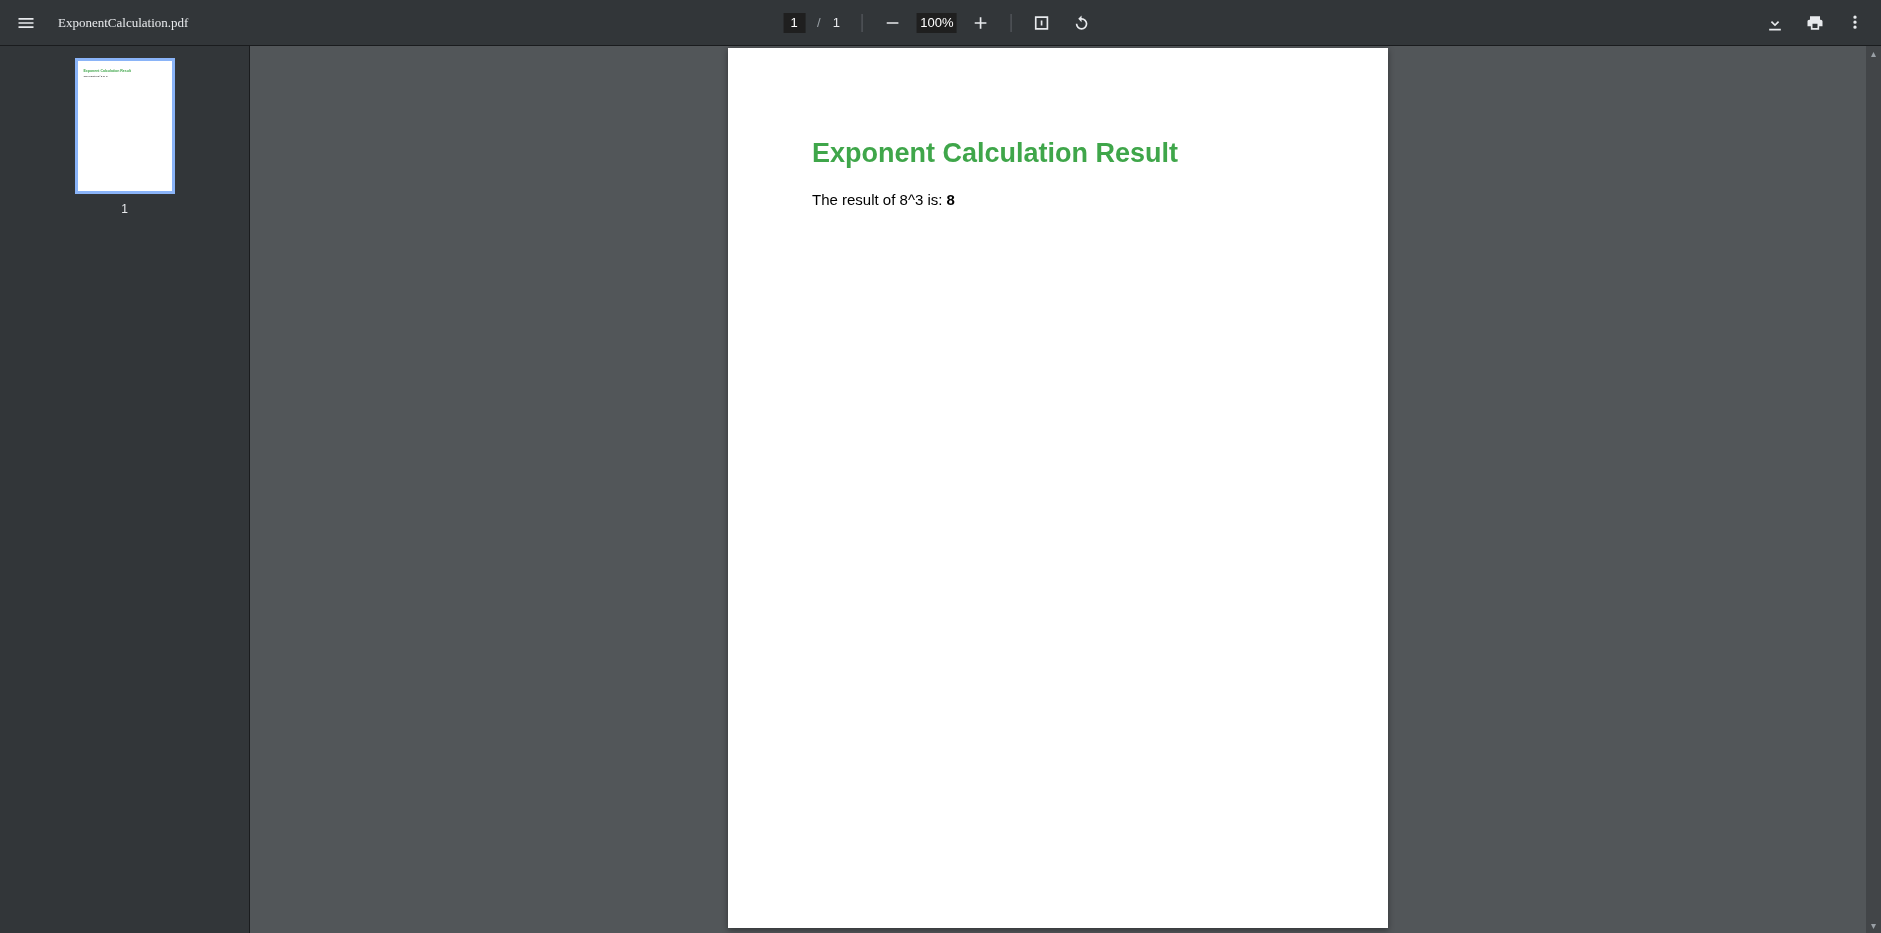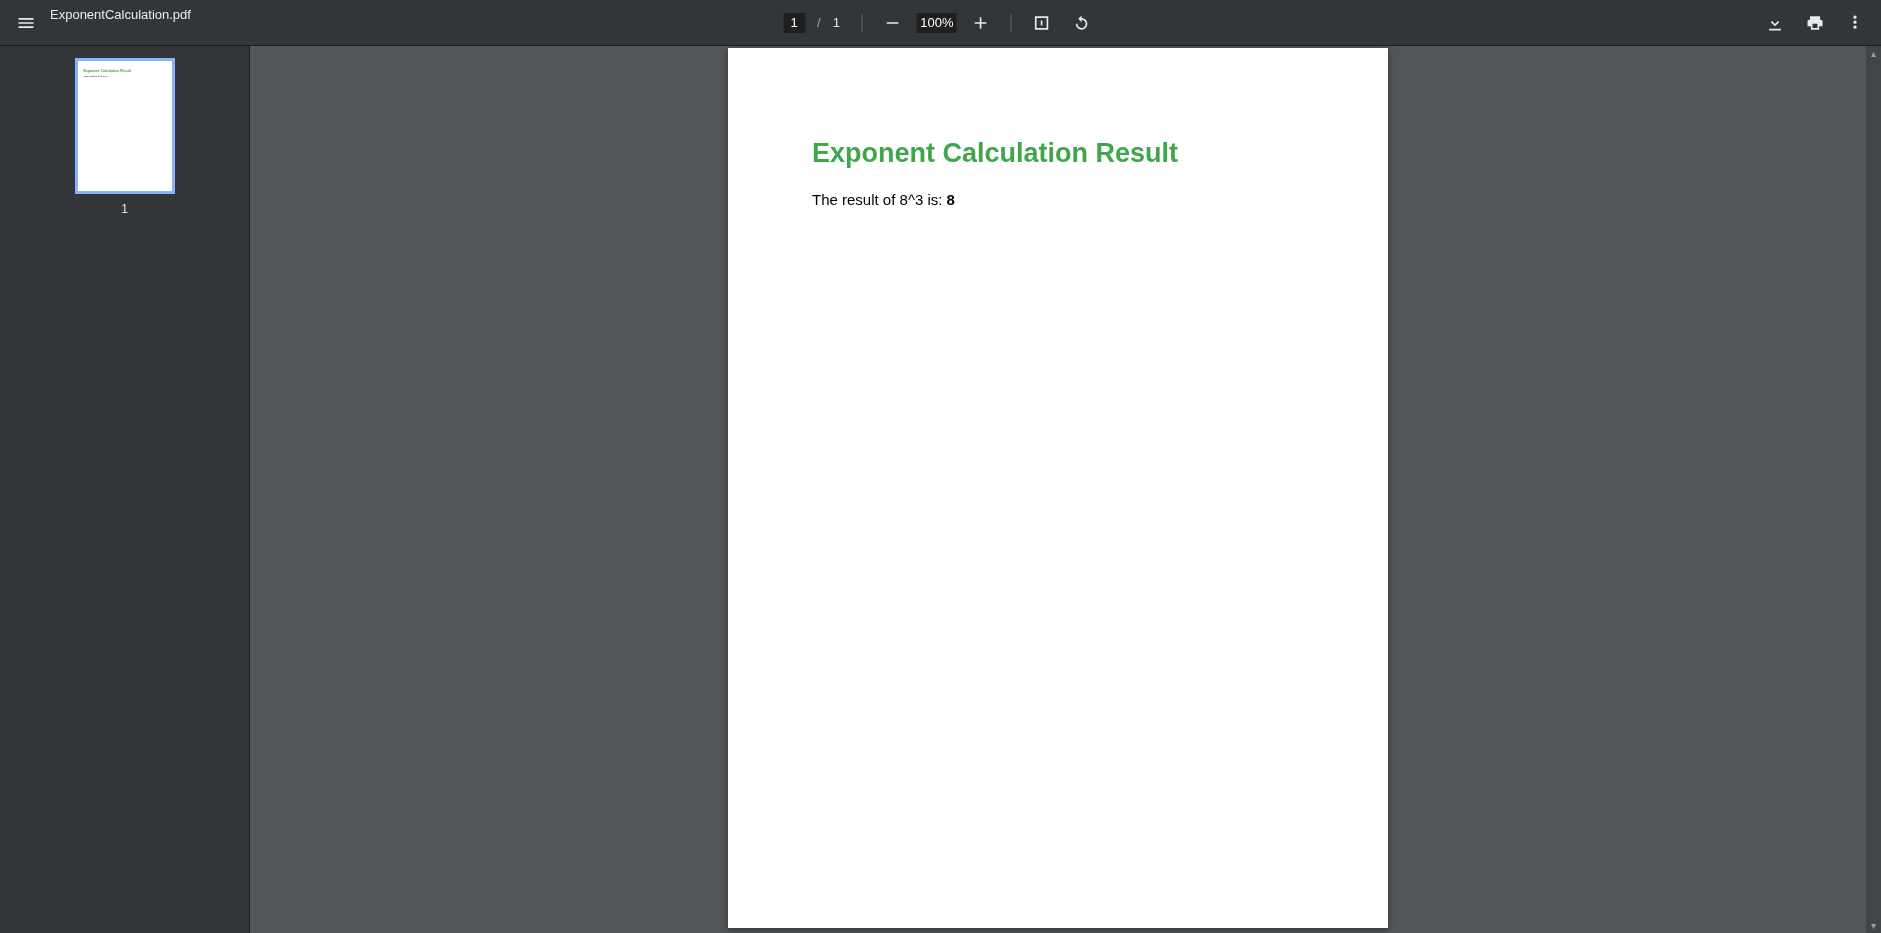--- a/index.html
+++ b/index.html
@@ -11,21 +11,21 @@
       height: 46px;
       background: #323639;
       display: flex;
       align-items: center;
       padding: 0 10px;
       color: #e8eaed;
       position: relative;
       flex-shrink: 0;
       border-bottom: 1px solid #1a1c1e;
     }
-    .toolbar-left { display: flex; gap: 8px; }
+    .toolbar-left { display: flex; align-items: center; gap: 16px; font-family: Liberation Serif, serif; }
     .toolbar-center { position: absolute; left: 50%; transform: translateX(-50%); display: flex; align-items: center; gap: 8px; }
     .toolbar-right { margin-left: auto; display: flex; align-items: center; gap: 8px; }
 
     .icon-btn {
       width: 32px; height: 32px;
       display: flex; align-items: center; justify-content: center;
       cursor: pointer; border-radius: 50%;
       color: #e8eaed;
     }
     .icon-btn svg { width: 20px; height: 20px; fill: #e8eaed; }

